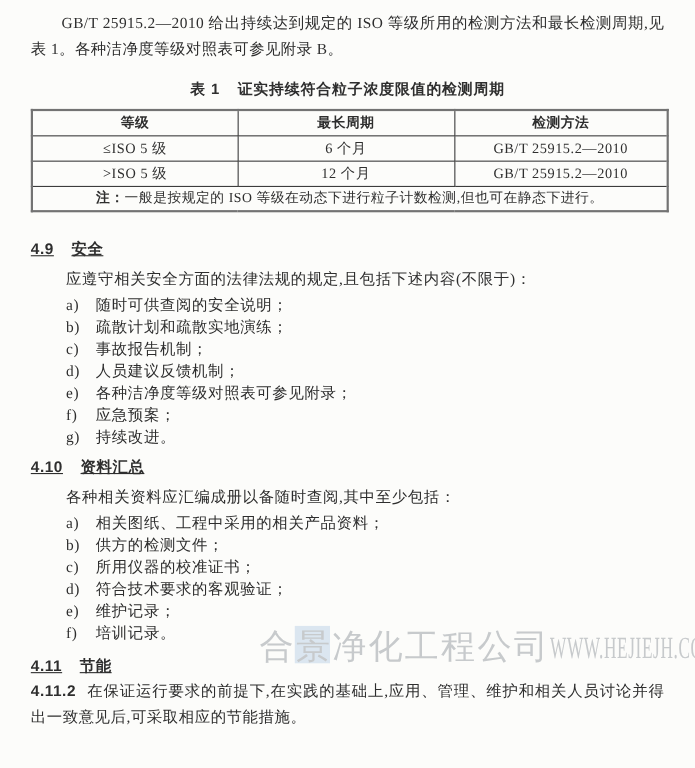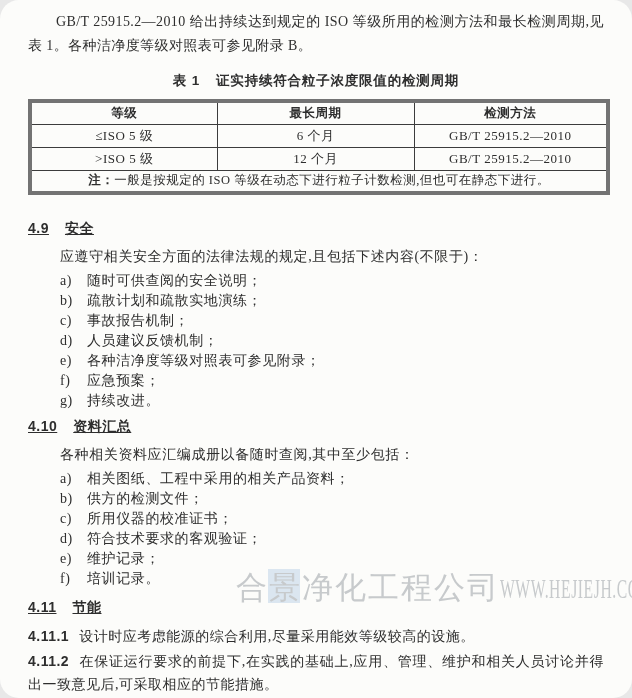--- a/index.html
+++ b/index.html
@@ -5,21 +5,20 @@
   * { margin:0; padding:0; box-sizing:border-box; }
   html,body { background:#e8e8e8; }
   .page {
     position:relative;
     width:632px; height:698px;
     margin:0 auto;
     background:#fcfcfa;
     color:#2e2e2e;
     font-family:"Liberation Serif", serif;
     overflow:hidden;
-    border-radius:19px;
   }
   .content { padding:10px 28px 0 28px; }
 
   
   .para {
     font-size:14px; line-height:24px;
     text-align:justify;
     letter-spacing:0.4px;
   }
   .para.indent { text-indent:2em; }
@@ -33,21 +32,21 @@
     font-size:13.5px;
     letter-spacing:0.8px;
   }
   .tbl-caption .cap-label { margin-right:16px; }
 
   
   table.spec {
     margin-top:9px;
     width:578px;
     border-collapse:collapse;
-    border:4px solid #737373;
+    border:2px solid #737373;
     font-size:13px;
     table-layout:fixed;
   }
   table.spec th, table.spec td {
     border:1px solid #3c3c3c;
     text-align:center;
     height:23px;
     padding:1px 4px;
     letter-spacing:0.5px;
   }
@@ -231,23 +230,20 @@
         </div>
       <div class="letter-item">
           <span class="li-letter">f)</span>
           <span class="li-text">培训记录。</span>
         </div>
     </div>
 
     <div class="sec-heading h411">
       <span class="sec-num">4.11</span><span>节能</span>
     </div>
-    <p class="num-para">
-      <span class="np-num">4.11.1</span><span>设计时应考虑能源的综合利用,尽量采用能效等级较高的设施。</span>
-    </p>
     <p class="num-para" style="margin-top:2px;">
       <span class="np-num">4.11.2</span><span>在保证运行要求的前提下,在实践的基础上,应用、管理、维护和相关人员讨论并得出一致意见后,可采取相应的节能措施。</span>
     </p>
 
   </div>
 
   <div class="wm-highlight"></div>
   <div class="watermark">
     <span class="wm-cjk">合景净化工程公司</span><span class="wm-latin">WWW.HEJIEJH.COM</span>
   </div>

